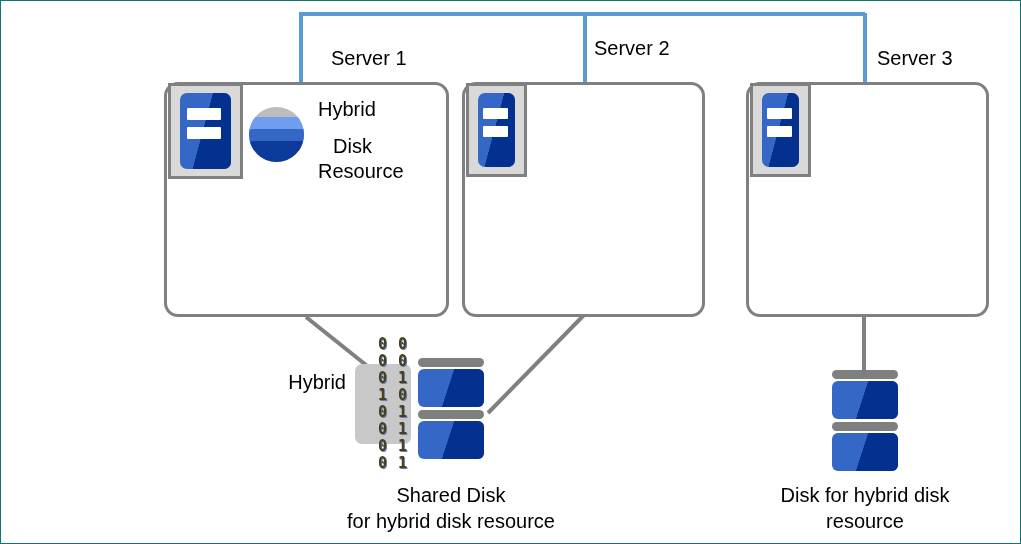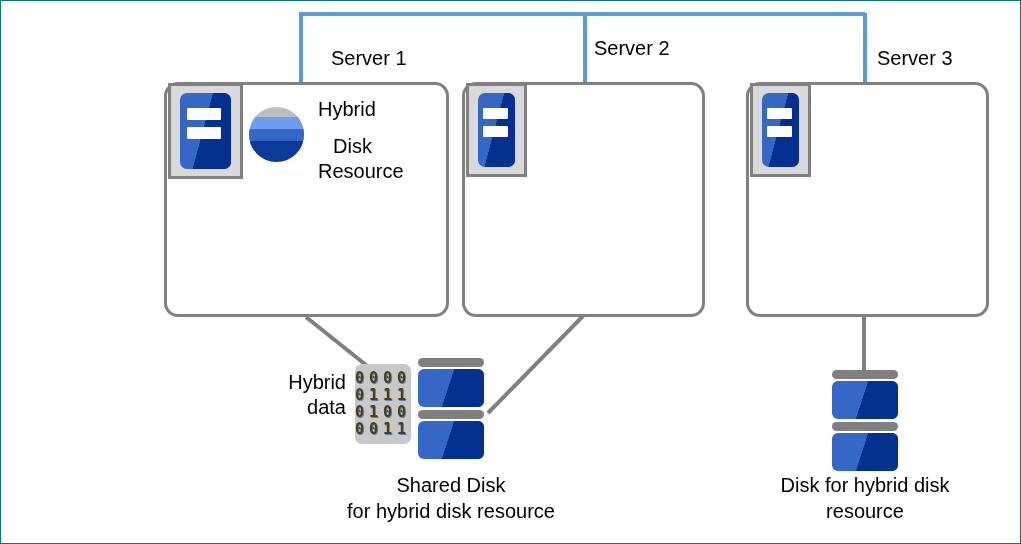--- a/index.html
+++ b/index.html
@@ -107,24 +107,25 @@
     color: #000000;
     white-space: nowrap;
   }
 
   
   .data-box {
     position: absolute;
     background: #c8c8c8;
     border-radius: 7px;
     display: flex;
-    flex-direction: row;
+    flex-direction: column;
     justify-content: center;
     align-items: center;
     box-sizing: border-box;
+    padding-left: 23px;
   }
   .data-box .bits {
     font-family: "DejaVu Sans Mono", monospace;
     font-size: 15px;
     font-weight: bold;
     line-height: 17px;
     color: #4a3f15;
     text-shadow: 1px 1px 0 #5a7fb5;
     letter-spacing: 1px;
   }
@@ -169,20 +170,21 @@
   }
 
   
   .caption {
     position: absolute;
     font-size: 20px;
     line-height: 26px;
     color: #000000;
     text-align: center;
     white-space: nowrap;
+    margin-top: 10px;
   }
 </style>
 </head>
 <body>
 
 <div id="canvas">
 
   <svg class="svg-layer" viewBox="0 0 1021 544" xmlns="http://www.w3.org/2000/svg">
 
     <g>
@@ -238,21 +240,20 @@
   <div class="server-icon" style="left:749px; top:82px; width:61px; height:94px;">
     <div class="chassis">
       <div class="shade"></div>
       <div class="bar b1"></div>
       <div class="bar b2"></div>
     </div>
   </div>
 
   <div class="latest-label" style="left:200px; top:369px; width:145px;">
     <div>Hybrid</div>
-    <div>data</div>
   </div>
 
   <div class="data-box" style="left:354px; top:363px; width:56px; height:80px;">
     <div class="bits">0 0 0 0</div>
     <div class="bits">0 1 1 0</div>
     <div class="bits">0 1 0 1</div>
     <div class="bits">0 1 0 1</div>
   </div>
 
   <div class="disk-stack" style="left:417px; top:357px; width:66px;">

